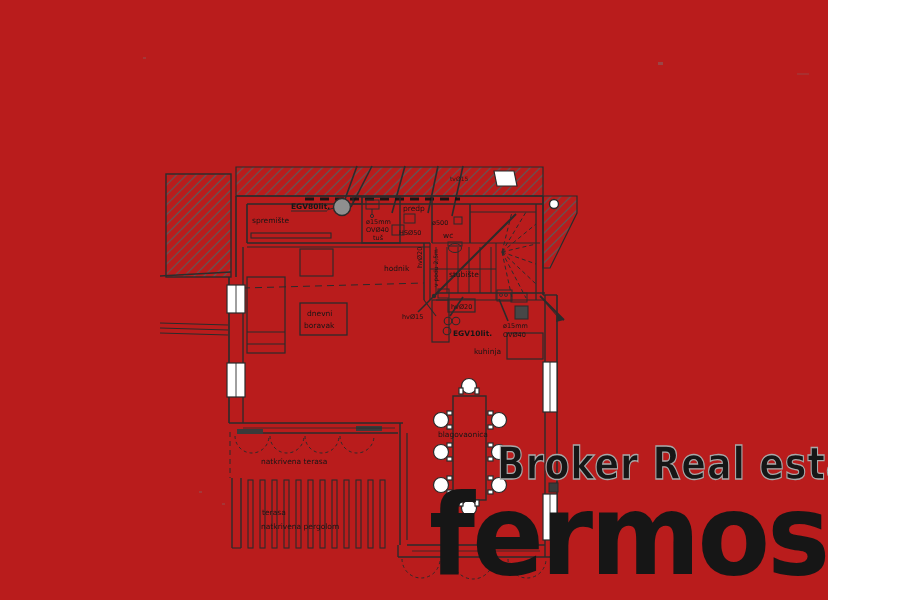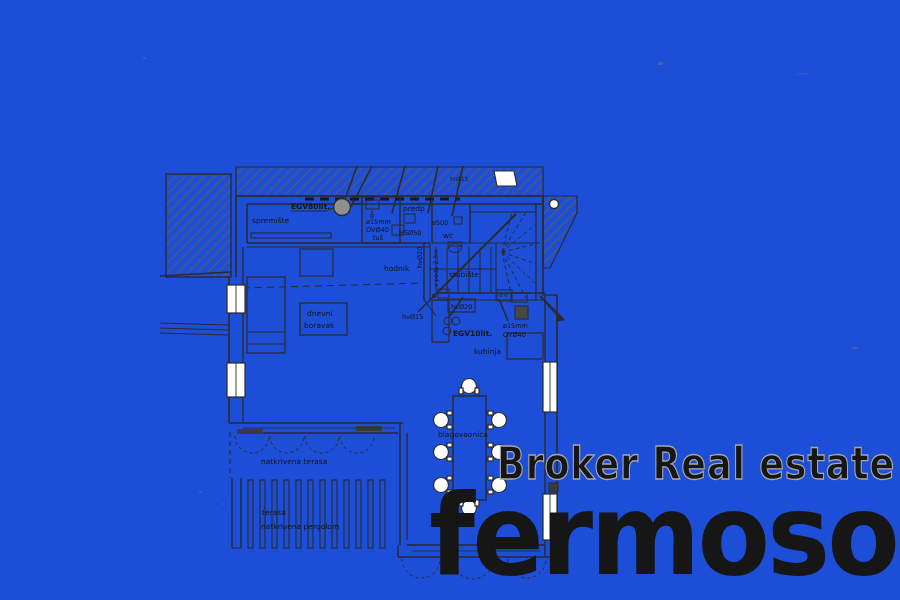--- a/index.html
+++ b/index.html
@@ -1,16 +1,16 @@
 <!DOCTYPE html>
 <html><head>
 <meta charset="utf-8">
 <style>
   html,body{margin:0;padding:0;background:#ffffff;}
-  .stage{position:relative;width:900px;height:600px;background:#1d4ed8;overflow:hidden;
+  .stage{position:relative;width:828px;height:600px;background:#b91c1c;overflow:hidden;
          font-family:"DejaVu Sans",sans-serif;}
   svg text{fill:#161616;}
   .plan-label{font-size:7.5px;}
   .plan-label-sm{font-size:6.5px;}
   .plan-label-xs{font-size:6px;}
 </style>
 </head>
 <body>
 
 <div class="stage">

